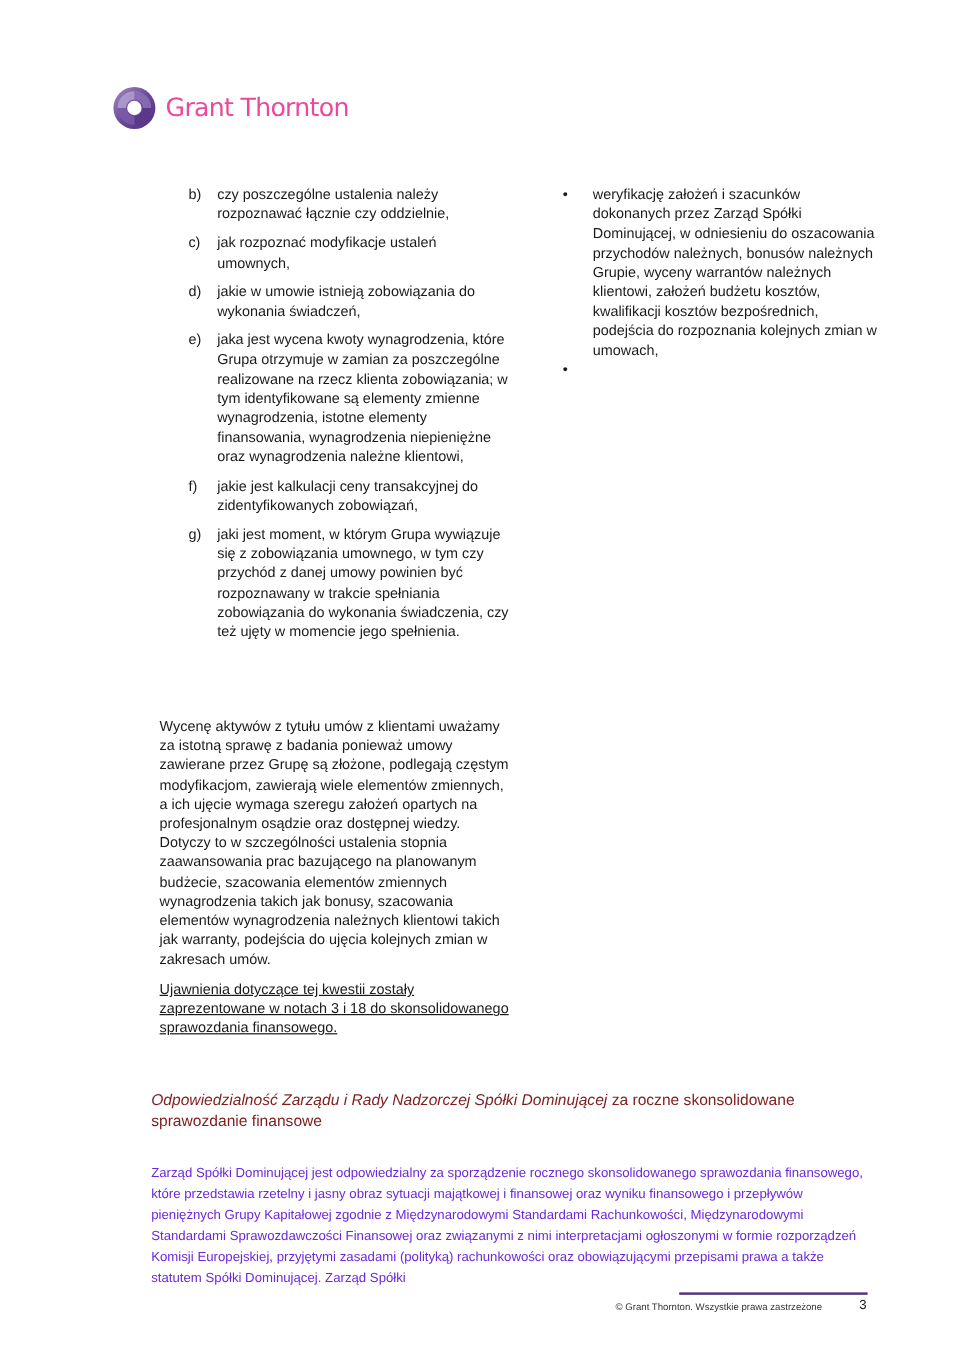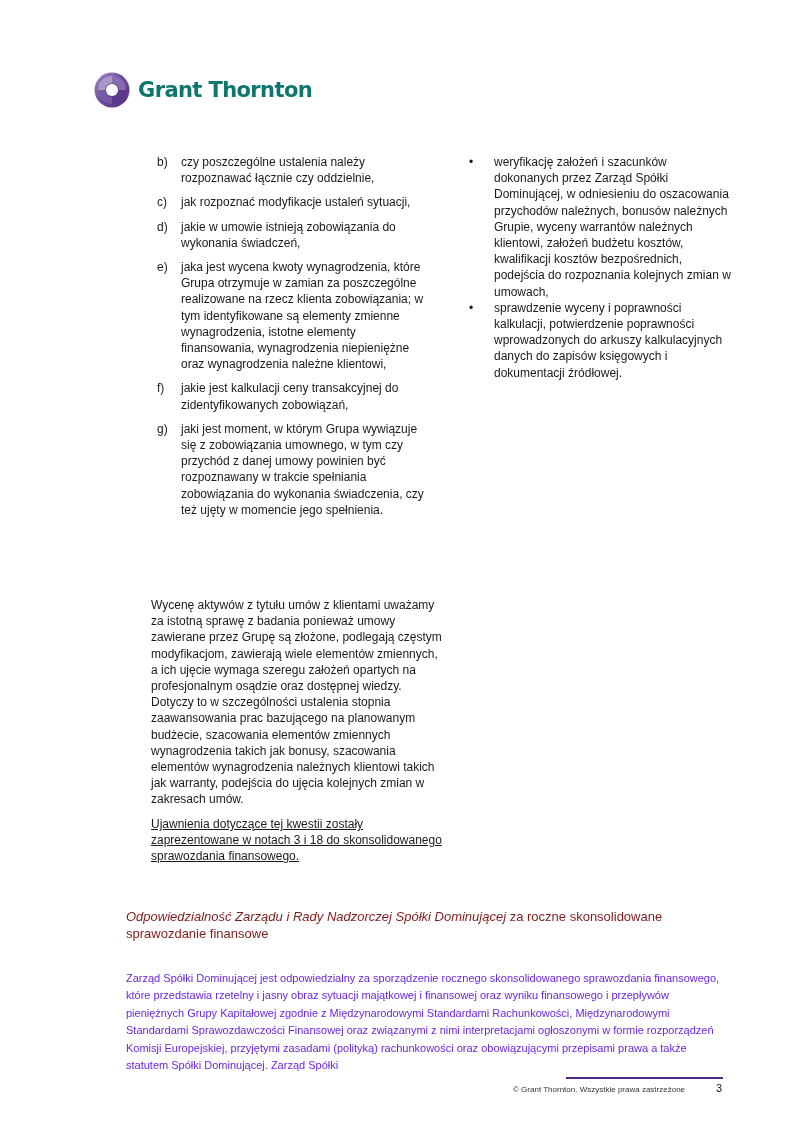--- a/index.html
+++ b/index.html
@@ -25,22 +25,22 @@
     }
     .logo-mark {
       width: 36px;
       height: 36px;
       margin-right: 8px;
     }
     .logo-text {
       font-family: "DejaVu Sans", sans-serif;
       font-size: 21px;
       letter-spacing: -0.6px;
-      color: #0f766e;
-      font-weight: 700;
+      color: #ec4899;
+      font-weight: 400;
     }
     .col-left-list {
       position: absolute;
       left: 157px;
       top: 154px;
       width: 270px;
       font-size: 12px;
       line-height: 16.2px;
     }
     .list-item {
@@ -70,21 +70,21 @@
       width: 27px;
       flex: 0 0 27px;
       padding-left: 2px;
       box-sizing: border-box;
     }
     .bullet-text {
       flex: 1;
     }
     .para-block {
       position: absolute;
-      left: 151px;
+      left: 133px;
       width: 292px;
       font-size: 12px;
       line-height: 16.2px;
     }
     .p1 { top: 597px; }
     .p2 { top: 816px; }
     .section-heading {
       position: absolute;
       left: 126px;
       top: 908px;
@@ -151,21 +151,21 @@
   <span class="logo-text">Grant Thornton</span>
 </div>
 
 <div class="col-left-list">
   <div class="list-item">
     <span class="list-marker">b)</span>
     <span class="list-text">czy poszczególne ustalenia należy rozpoznawać łącznie czy oddzielnie,</span>
   </div>
   <div class="list-item">
     <span class="list-marker">c)</span>
-    <span class="list-text">jak rozpoznać modyfikacje ustaleń sytuacji,</span>
+    <span class="list-text">jak rozpoznać modyfikacje ustaleń umownych,</span>
   </div>
   <div class="list-item">
     <span class="list-marker">d)</span>
     <span class="list-text">jakie w umowie istnieją zobowiązania do wykonania świadczeń,</span>
   </div>
   <div class="list-item">
     <span class="list-marker">e)</span>
     <span class="list-text">jaka jest wycena kwoty wynagrodzenia, które Grupa otrzymuje w zamian za poszczególne realizowane na rzecz klienta zobowiązania; w tym identyfikowane są elementy zmienne wynagrodzenia, istotne elementy finansowania, wynagrodzenia niepieniężne oraz wynagrodzenia należne klientowi,</span>
   </div>
   <div class="list-item">
@@ -178,21 +178,20 @@
   </div>
 </div>
 
 <div class="col-right-list">
   <div class="bullet-item">
     <span class="bullet-marker">•</span>
     <span class="bullet-text">weryfikację założeń i szacunków dokonanych przez Zarząd Spółki Dominującej, w odniesieniu do oszacowania przychodów należnych, bonusów należnych Grupie, wyceny warrantów należnych klientowi, założeń budżetu kosztów, kwalifikacji kosztów bezpośrednich, podejścia do rozpoznania kolejnych zmian w umowach,</span>
   </div>
   <div class="bullet-item">
     <span class="bullet-marker">•</span>
-    <span class="bullet-text">sprawdzenie wyceny i poprawności kalkulacji, potwierdzenie poprawności wprowadzonych do arkuszy kalkulacyjnych danych do zapisów księgowych i dokumentacji źródłowej.</span>
   </div>
 </div>
 
 <p class="para-block p1" style="margin:0;">Wycenę aktywów z tytułu umów z klientami uważamy za istotną sprawę z badania ponieważ umowy zawierane przez Grupę są złożone, podlegają częstym modyfikacjom, zawierają wiele elementów zmiennych, a ich ujęcie wymaga szeregu założeń opartych na profesjonalnym osądzie oraz dostępnej wiedzy. Dotyczy to w szczególności ustalenia stopnia zaawansowania prac bazującego na planowanym budżecie, szacowania elementów zmiennych wynagrodzenia takich jak bonusy, szacowania elementów wynagrodzenia należnych klientowi takich jak warranty, podejścia do ujęcia kolejnych zmian w zakresach umów.</p>
 <p class="para-block p2" style="margin:0;text-decoration:underline;">Ujawnienia dotyczące tej kwestii zostały zaprezentowane w notach 3 i 18 do skonsolidowanego sprawozdania finansowego.</p>
 
 <div class="section-heading">
   <span class="italic">Odpowiedzialność Zarządu i Rady Nadzorczej Spółki Dominującej</span><span> za roczne skonsolidowane sprawozdanie finansowe</span>
 </div>
 

